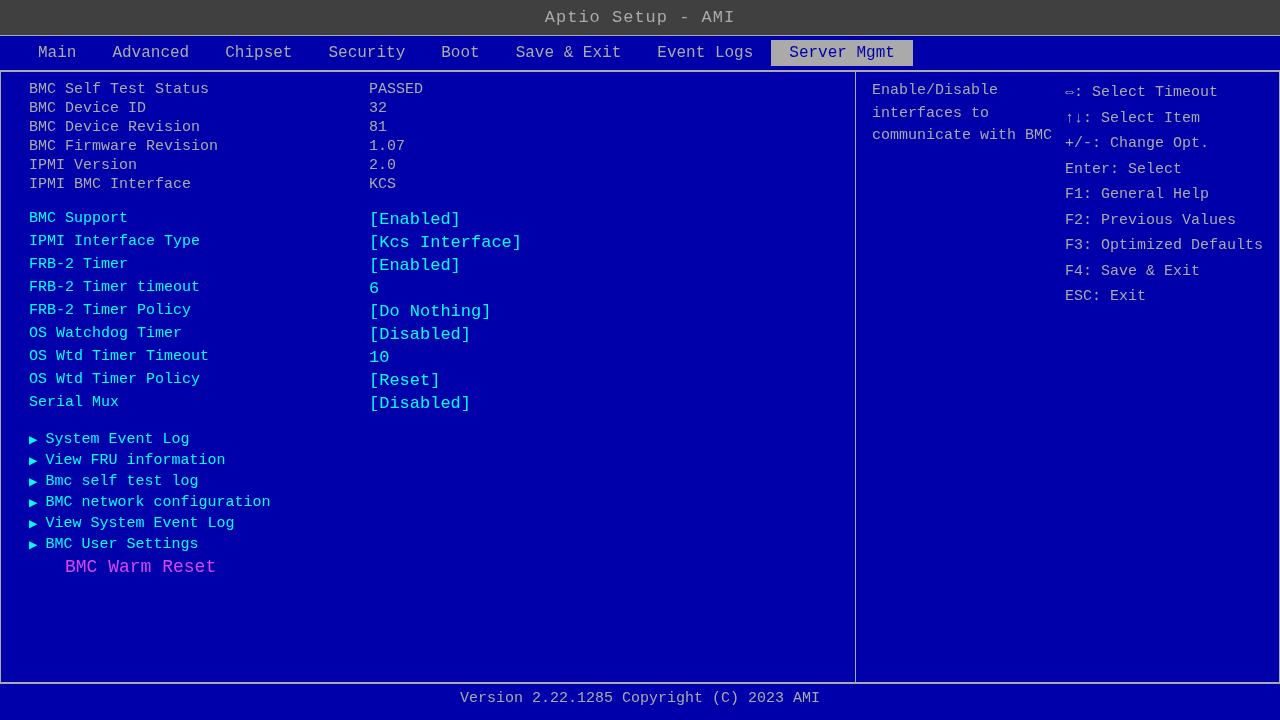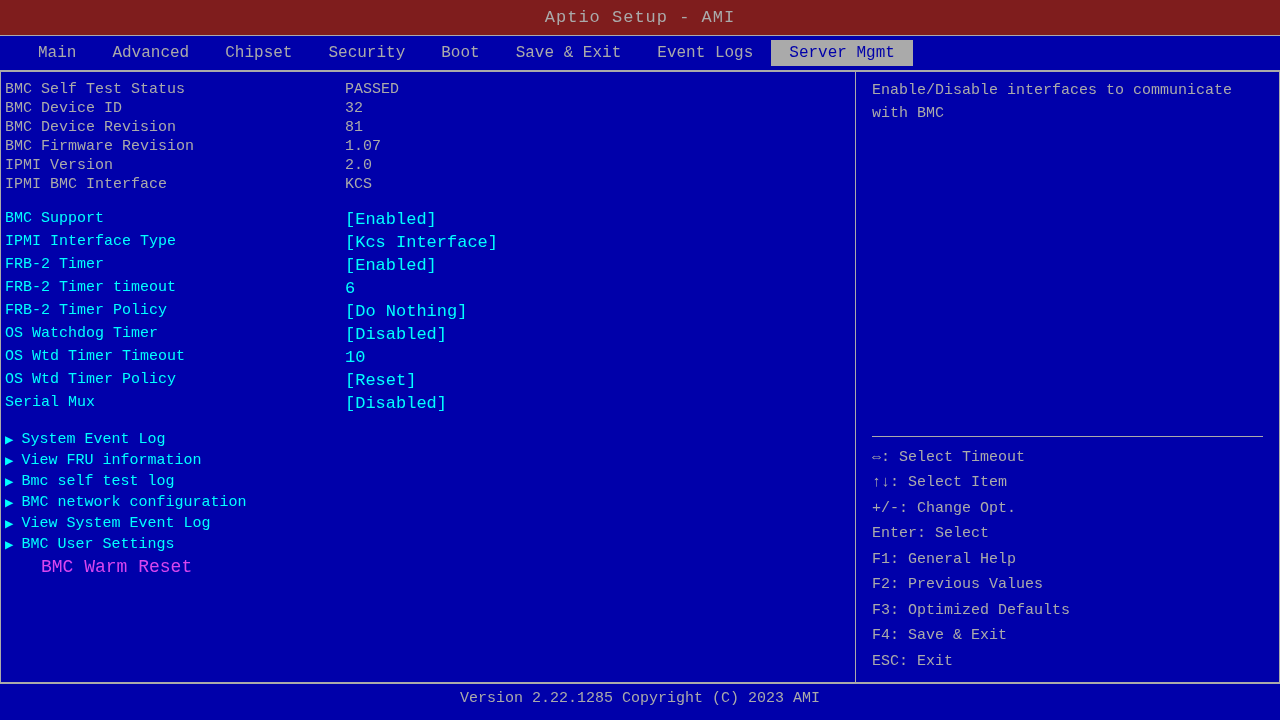--- a/index.html
+++ b/index.html
@@ -12,21 +12,21 @@
       width: 1280px;
       height: 720px;
       background-color: #0000aa;
       font-family: 'Courier New', Courier, monospace;
       font-size: 16px;
       color: #aaaaaa;
       overflow: hidden;
     }
 
     #title-bar {
-      background-color: #7f1d1d;
+      background-color: #404040;
       text-align: center;
       padding: 8px 0;
       color: #aaaaaa;
       font-size: 17px;
       letter-spacing: 1px;
     }
 
     #nav-bar {
       background-color: #0000aa;
       display: flex;
@@ -56,32 +56,32 @@
       flex-direction: row;
       height: calc(720px - 40px - 36px - 32px);
       border: 1px solid #aaaaaa;
       margin: 0;
     }
 
     #left-panel {
       flex: 0 0 855px;
       background-color: #0000aa;
       color: #aaaaaa;
-      padding: 8px 4px;
+      padding: 8px 28px;
       border-right: 1px solid #aaaaaa;
       overflow: hidden;
     }
 
     #right-panel {
       flex: 1;
       background-color: #0000aa;
       color: #aaaaaa;
       padding: 8px 16px;
       display: flex;
-      flex-direction: column;
+      flex-direction: row;
     }
 
     .info-row {
       display: flex;
       flex-direction: row;
       padding: 1px 0;
     }
 
     .info-label {
       width: 340px;

